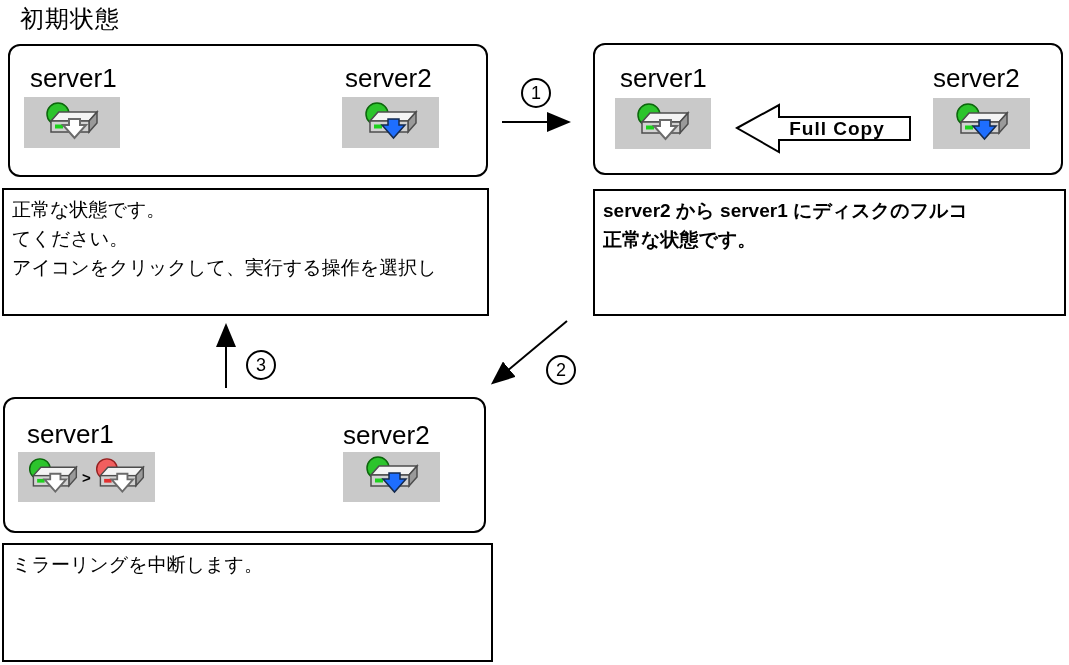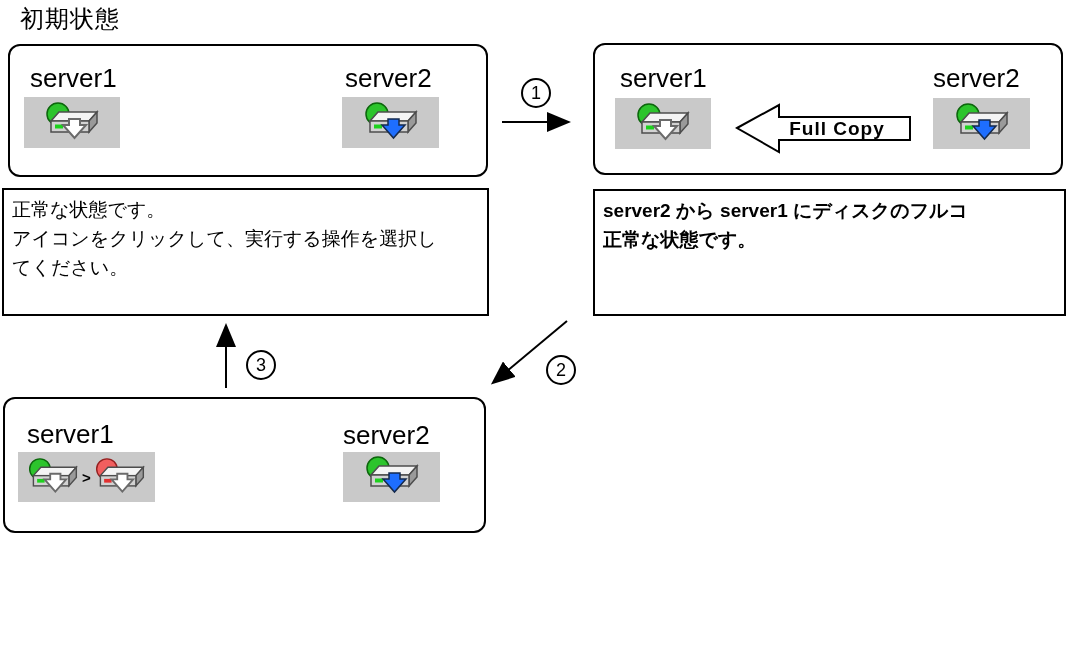--- a/index.html
+++ b/index.html
@@ -147,29 +147,32 @@
         <polygon class="side" points="47,21 55,12 55,23 47,32"></polygon>
         <rect class="front" x="9" y="21" width="38" height="11"></rect>
         <rect class="led-green" x="13" y="24.5" width="8" height="4"></rect>
         <polygon class="arr-blue" points="27,19 38,19 38,25 44,25 32.5,38 21,25 27,25"></polygon>
       </svg>
     </div>
   </div>
 
   <div class="text-box" style="left:2px;top:188px;width:467px;height:114px;">
     <div class="line">正常な状態です。</div>
+    <div class="line">てください。</div>
     <div class="line">アイコンをクリックして、実行する操作を選択し</div>
-    <div class="line">てください。</div>
   </div>
 
   <div class="text-box" style="left:593px;top:189px;width:453px;height:113px;font-weight:bold;">
     <div class="line">server2 から server1 にディスクのフルコ</div>
     <div class="line">正常な状態です。</div>
   </div>
 
+  <div class="text-box" style="left:2px;top:543px;width:471px;height:105px;">
+    <div class="line">ミラーリングを中断します。</div>
+  </div>
 
   <div class="step-badge" style="left:521px;top:78px;">1</div>
   <div class="step-badge" style="left:546px;top:355px;">2</div>
   <div class="step-badge" style="left:246px;top:350px;">3</div>
 
   <svg id="arrows" width="1069" height="665" viewBox="0 0 1069 665">
     <defs>
       <marker id="ah" markerWidth="12" markerHeight="10" refX="10" refY="5" orient="auto">
         <path d="M0,0 L12,5 L0,10 z" fill="#000"></path>
       </marker>

